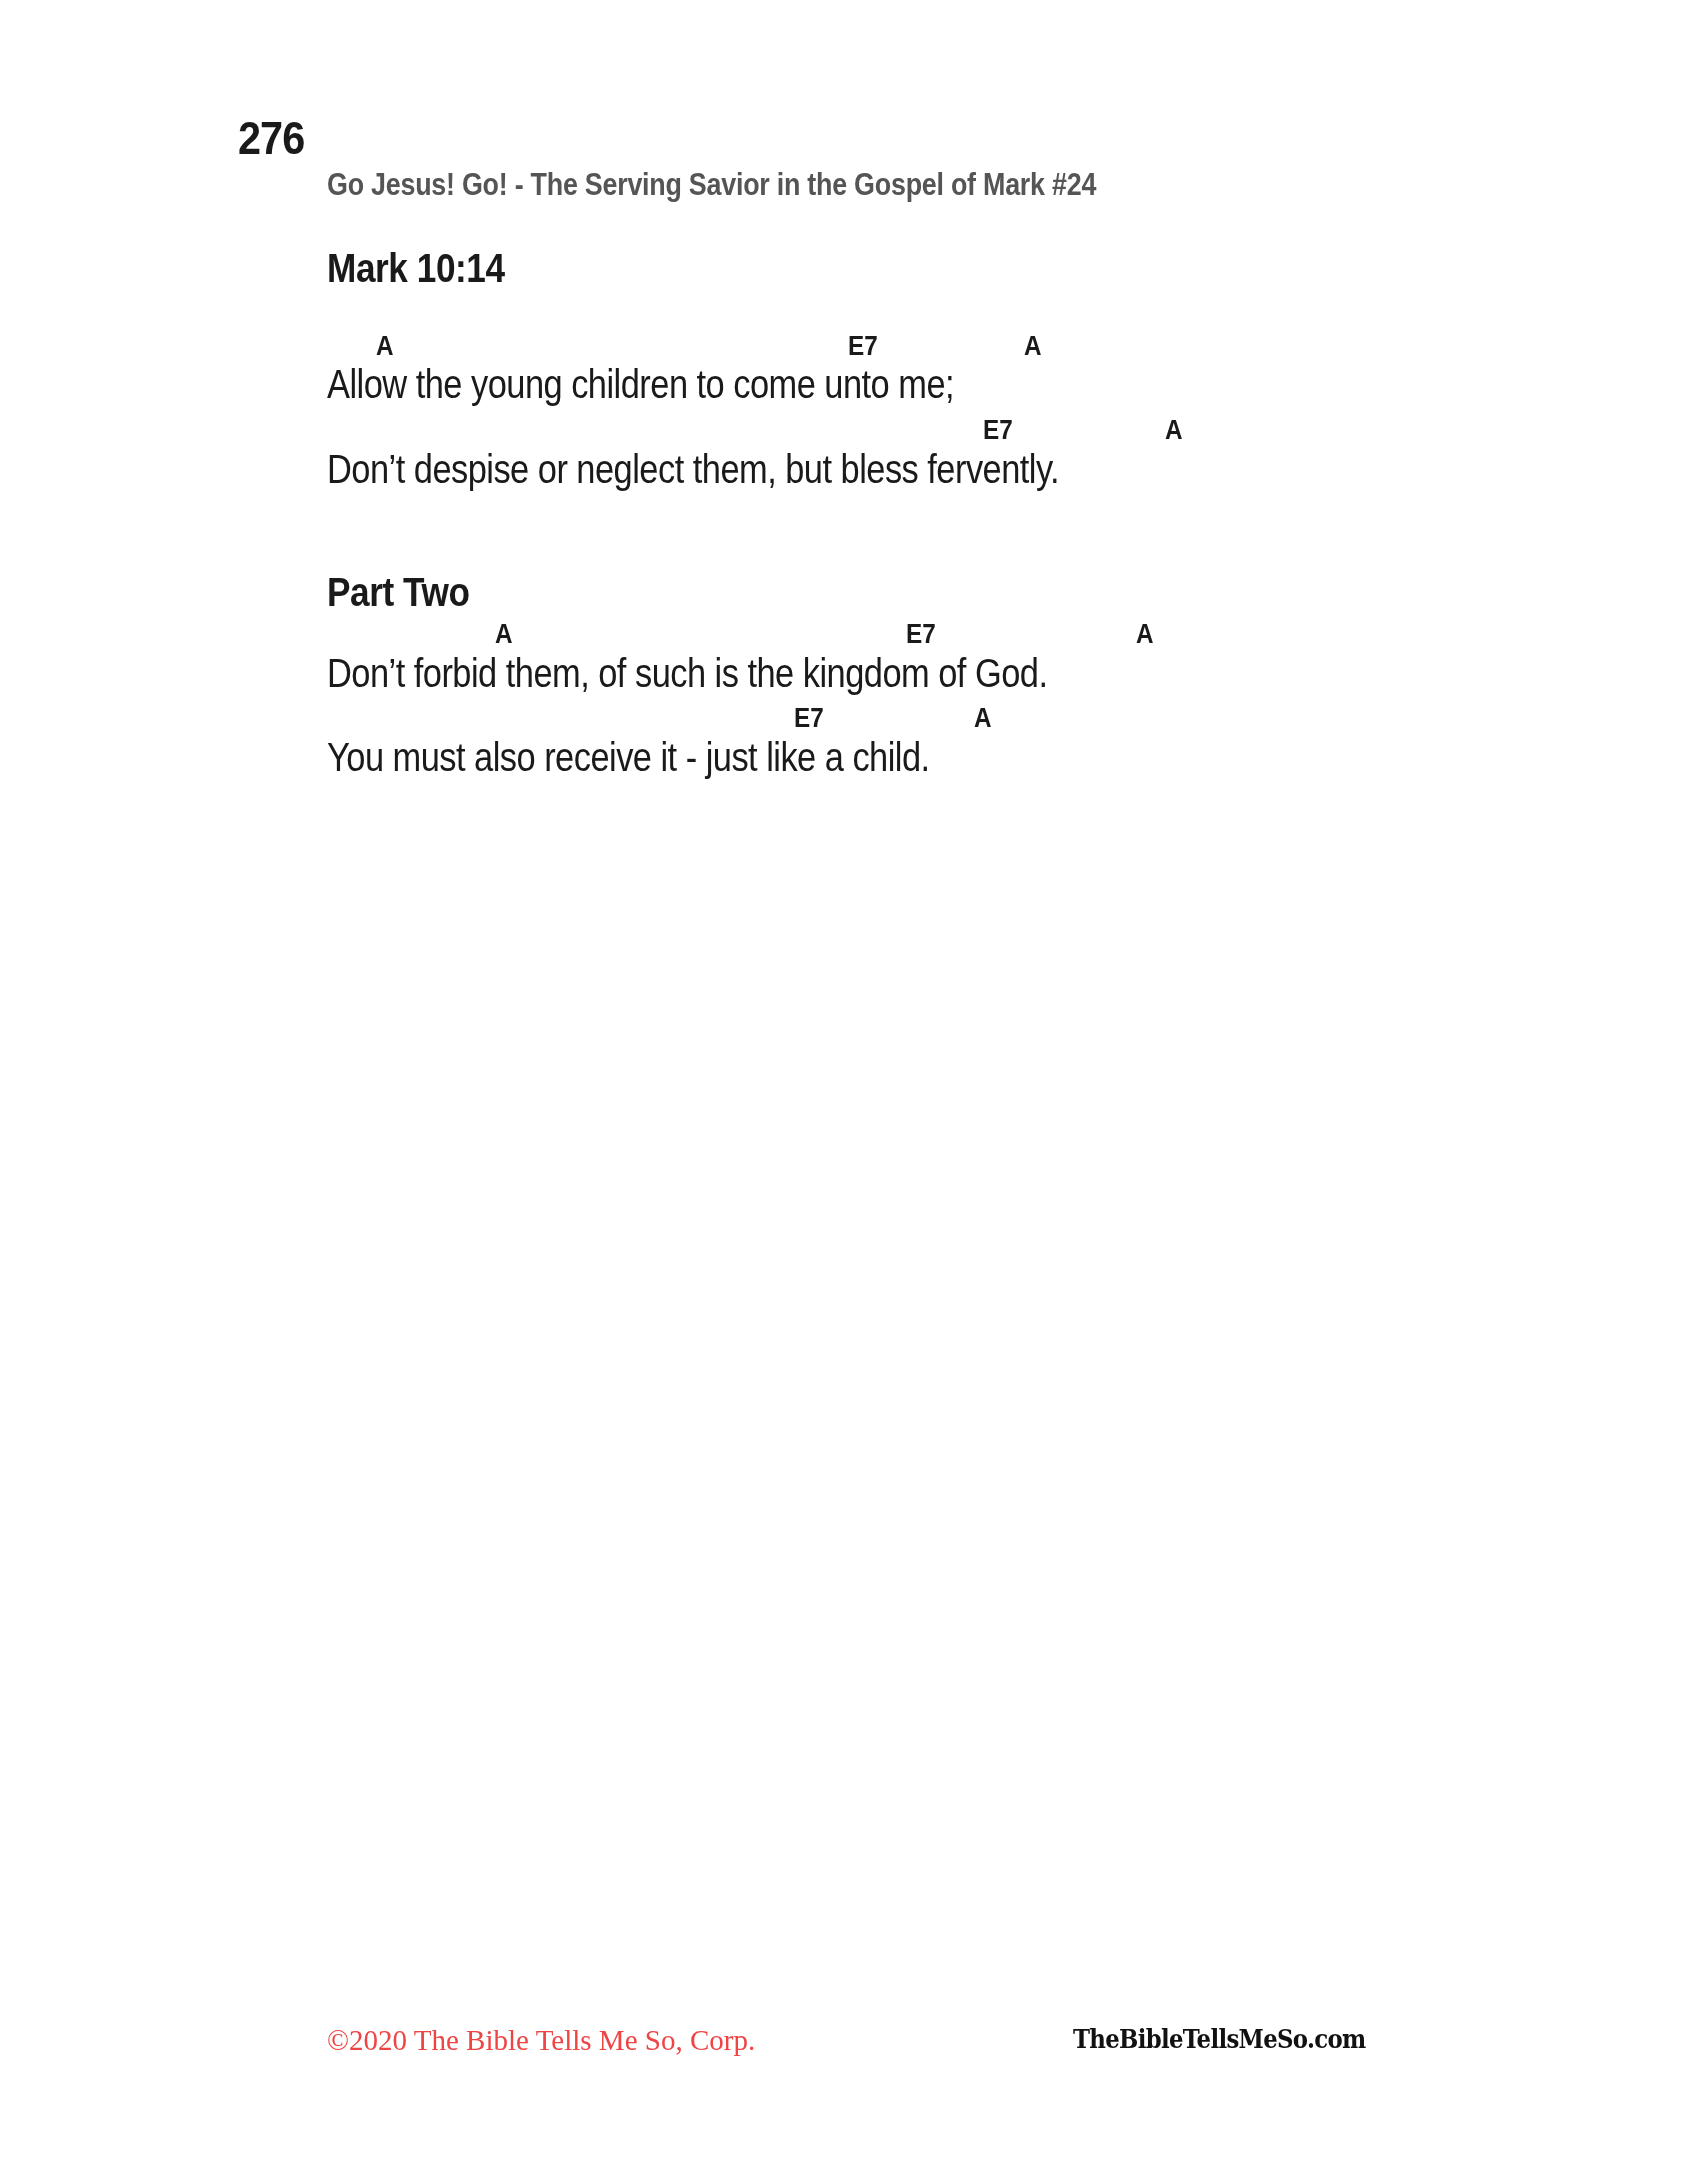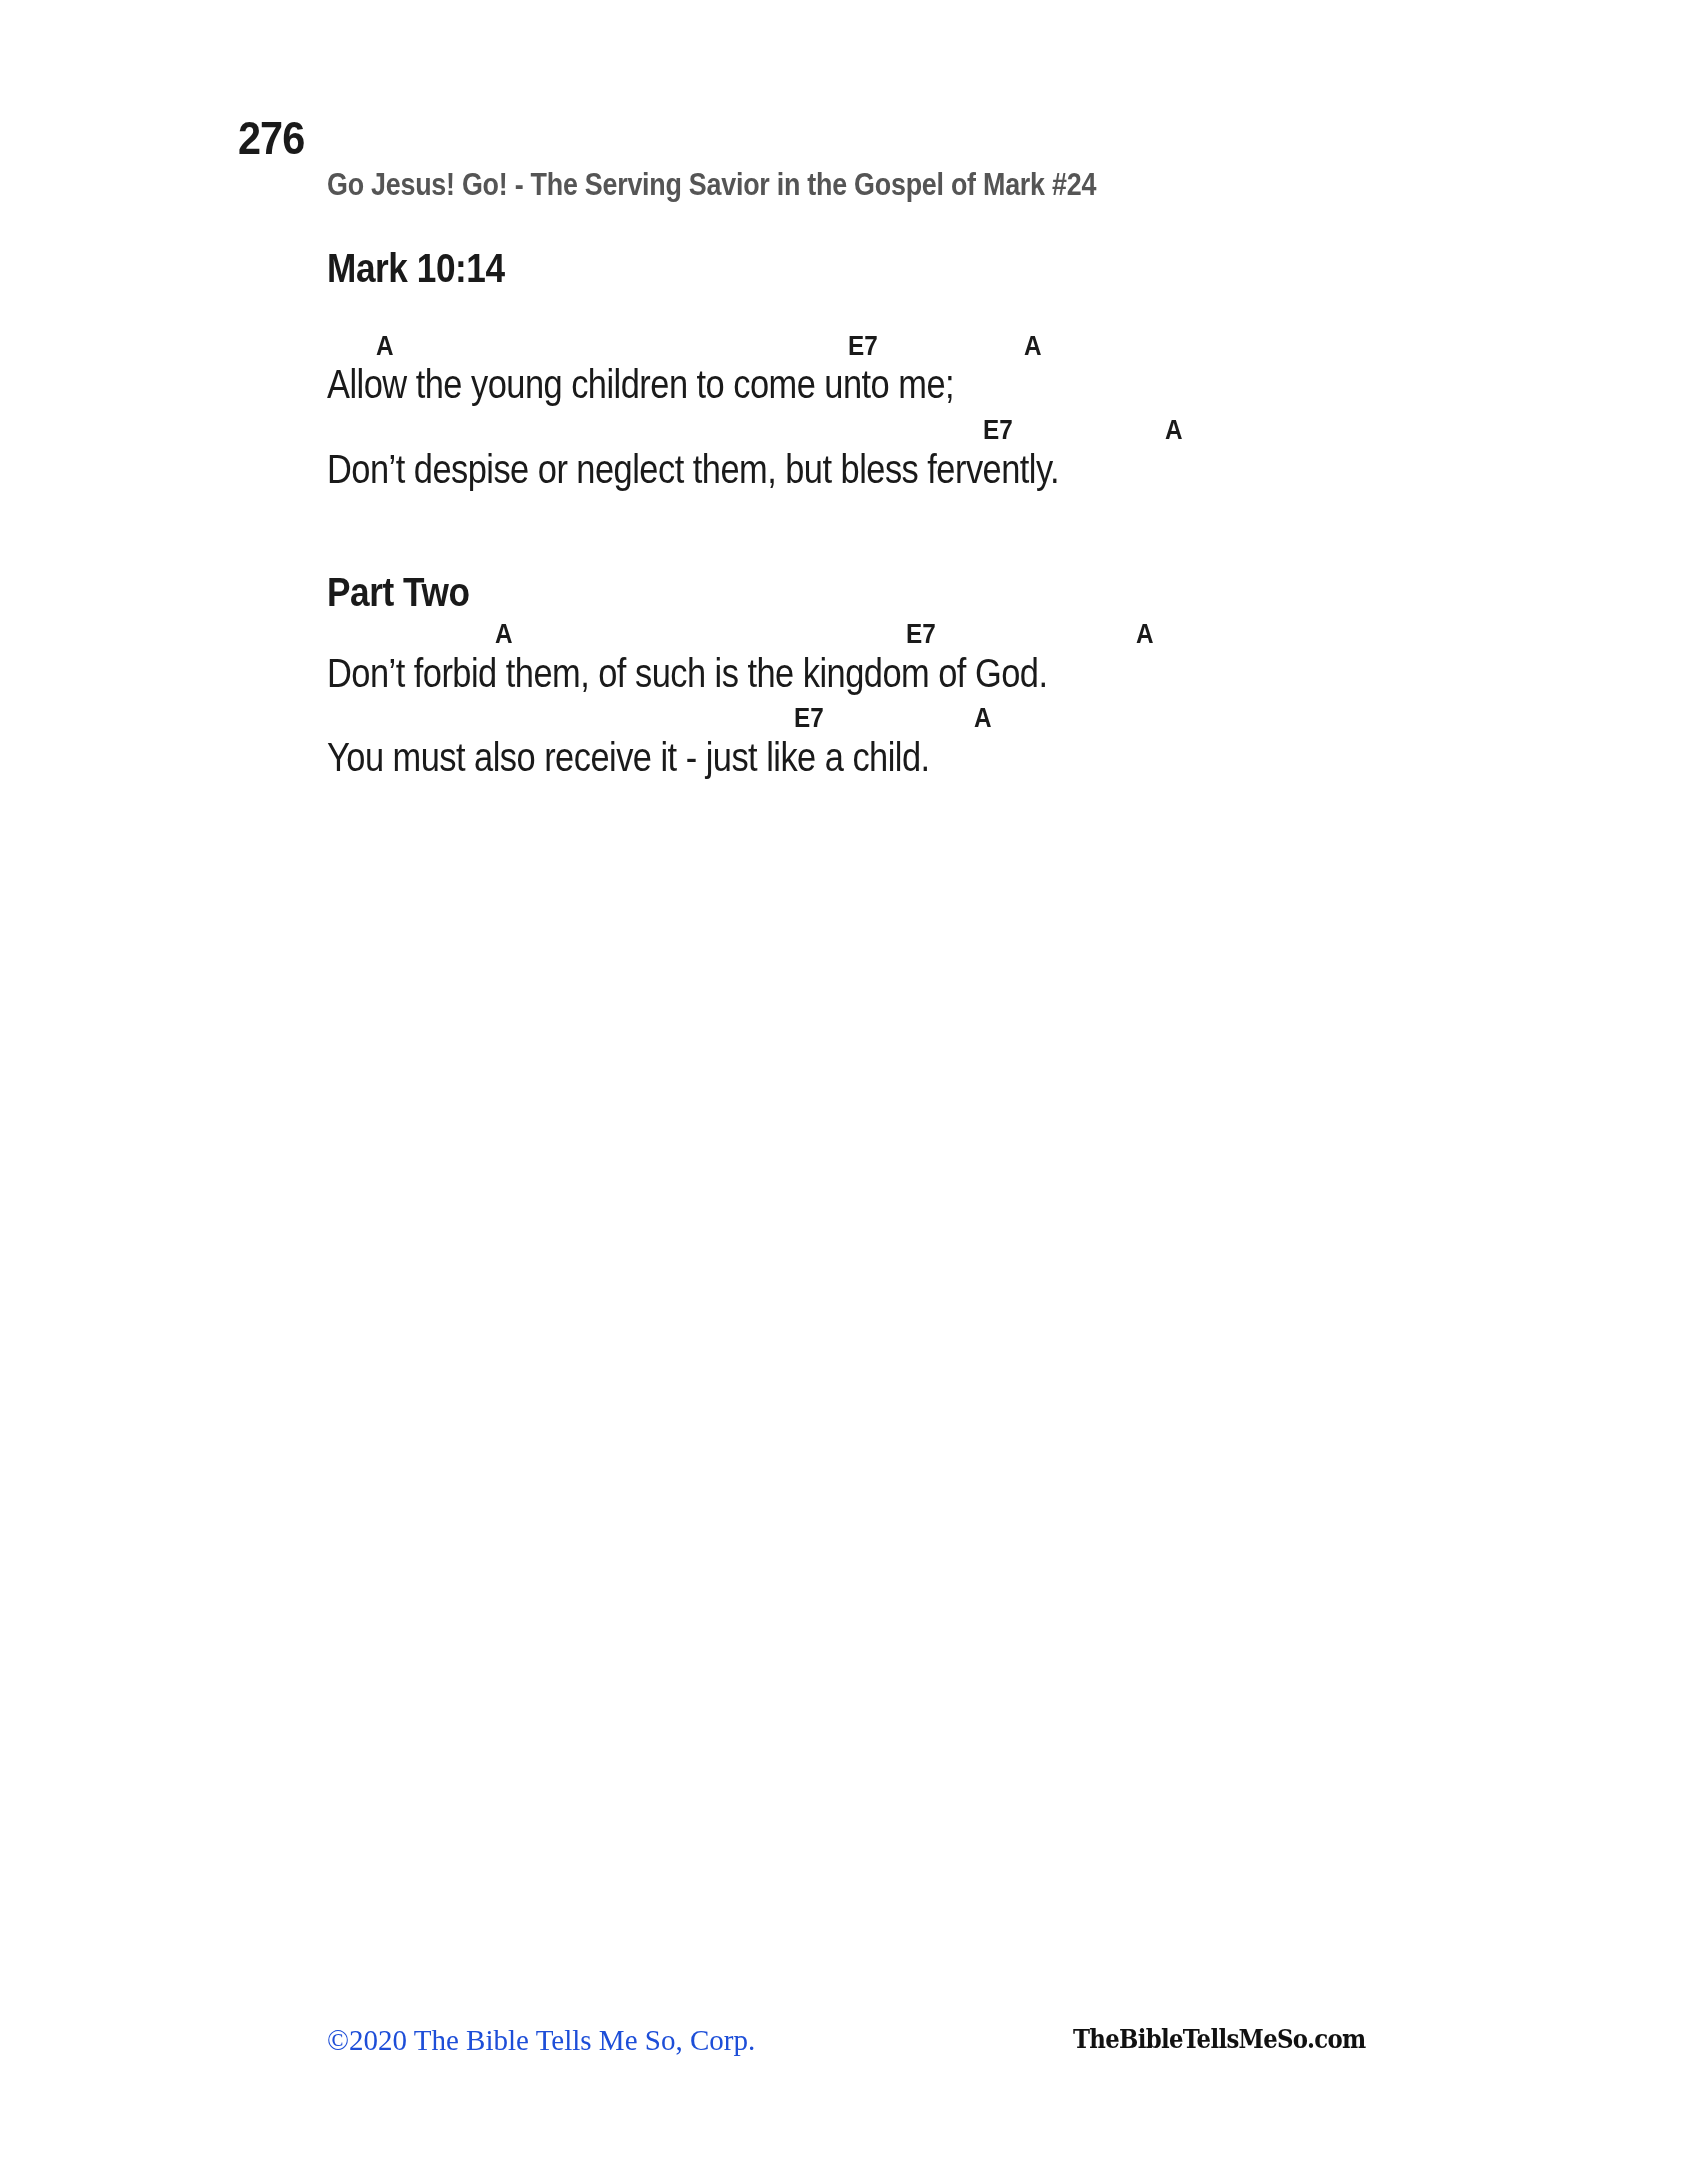--- a/index.html
+++ b/index.html
@@ -3,21 +3,21 @@
 <meta charset="utf-8">
 <style>
   html, body { margin:0; padding:0; background:#ffffff; }
   body { width:1683px; height:2178px; position:relative; overflow:hidden; font-family:"Liberation Sans", sans-serif; color:#1a1a1a; }
   .abs { position:absolute; white-space:nowrap; }
   .page-num { left:238px; top:111px; font-size:46px; font-weight:bold; letter-spacing:-1px; transform:scaleX(0.9); transform-origin:left; }
   .subtitle { left:327px; top:166px; font-size:32px; font-weight:bold; color:#555555; transform:scaleX(0.84); transform-origin:left; letter-spacing:-0.3px; }
   .heading { left:327px; top:246px; font-size:40px; font-weight:bold; transform:scaleX(0.88); transform-origin:left; letter-spacing:-0.5px; }
   .chord { font-size:27px; font-weight:bold; transform:scaleX(0.9); transform-origin:left; }
   .lyric { left:327px; font-size:40px; transform:scaleX(0.86); transform-origin:left; letter-spacing:-0.6px; }
-  .footer-left { left:327px; top:2024px; font-family:"Liberation Serif", serif; font-size:29px; color:#1d4ed8; }
+  .footer-left { left:327px; top:2024px; font-family:"Liberation Serif", serif; font-size:29px; color:#ef4444; }
   .footer-right { left:1073px; top:2024px; font-family:"DejaVu Serif", serif; font-size:26px; font-weight:bold; color:#111; letter-spacing:-0.8px; transform:scaleX(0.88); transform-origin:left; }
 </style>
 </head>
 <body>
 
 <div class="abs page-num">276</div>
 <div class="abs subtitle">Go Jesus! Go! - The Serving Savior in the Gospel of Mark #24</div>
 
 <div class="abs heading">Mark 10:14</div>
 

